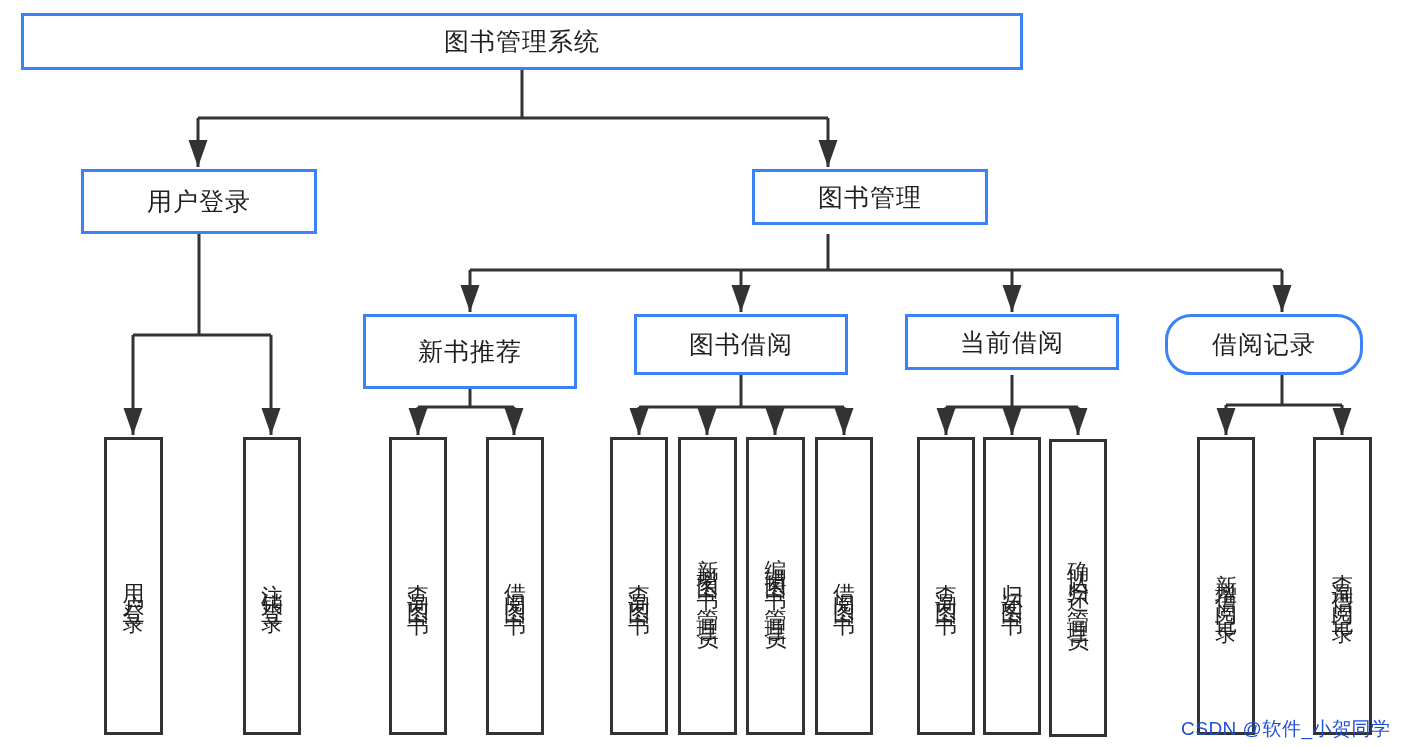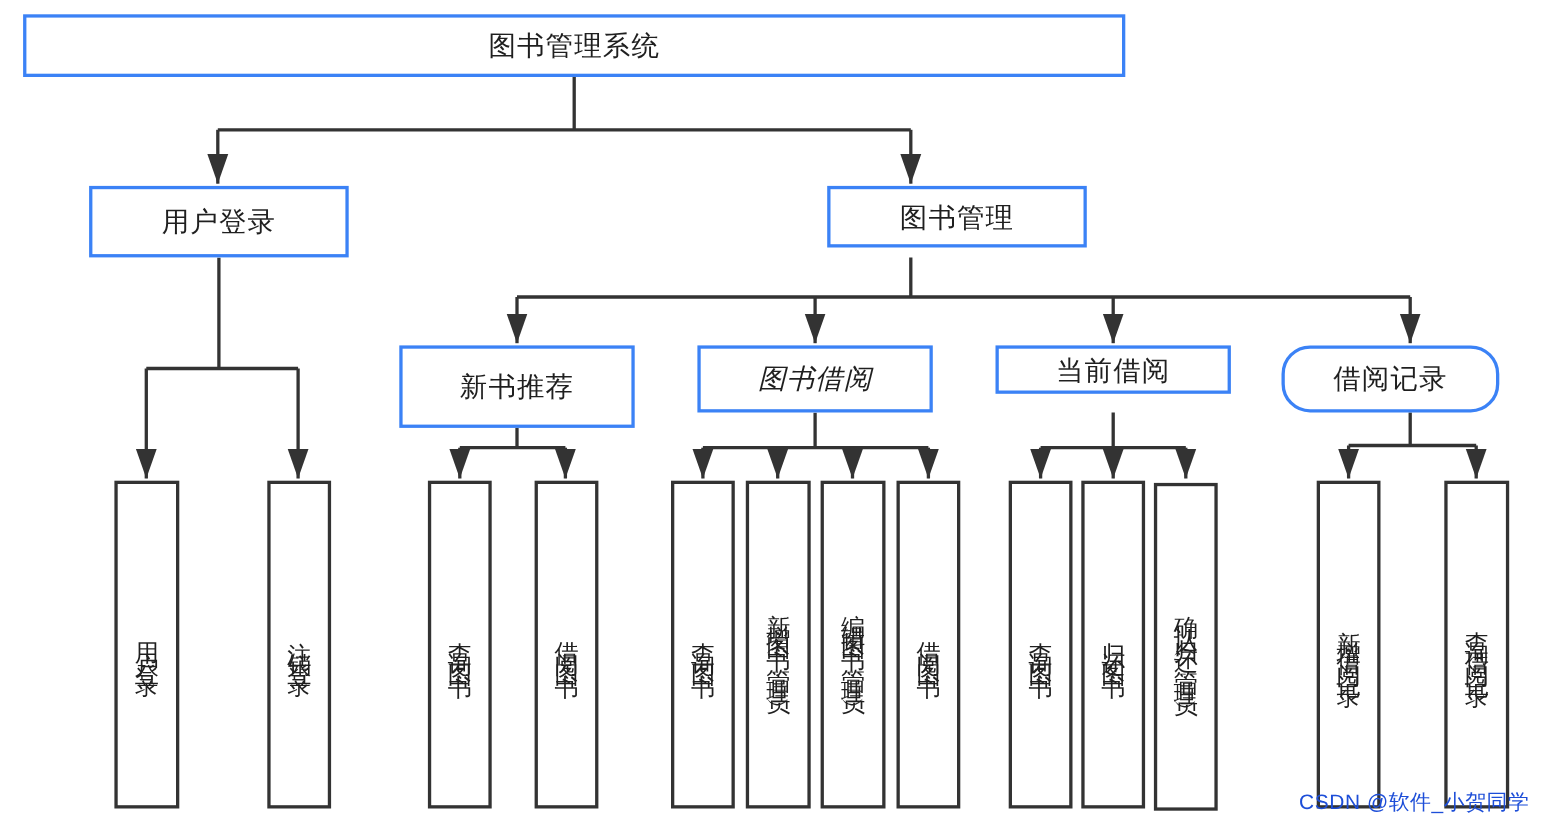--- a/index.html
+++ b/index.html
@@ -93,24 +93,24 @@
   <div class="node" style="left:81px;top:169px;width:236px;height:65px;">
     <span>用户登录</span>
   </div>
   <div class="node" style="left:715px;top:169px;width:236px;height:56px;margin-left:37px;">
     <span>图书管理</span>
   </div>
 
   <div class="node" style="left:363px;top:314px;width:214px;height:75px;">
     <span>新书推荐</span>
   </div>
-  <div class="node" style="left:634px;top:314px;width:214px;height:61px;font-style:italic;">
+  <div class="node" style="left:634px;top:314px;width:214px;height:61px;">
     <span>图书借阅</span>
   </div>
-  <div class="node" style="left:905px;top:314px;width:214px;height:44px;">
+  <div class="node" style="left:905px;top:314px;width:214px;height:56px;">
     <span>当前借阅</span>
   </div>
   <div class="node" style="left:1165px;top:314px;width:198px;height:61px;border-radius:26px;">
     <span>借阅记录</span>
   </div>
 
   <div class="vnode" style="left:104px;top:437px;width:59px;height:298px;">
     <span class="vlbl">用户登录</span>
   </div>
   <div class="vnode" style="left:243px;top:437px;width:58px;height:298px;">

